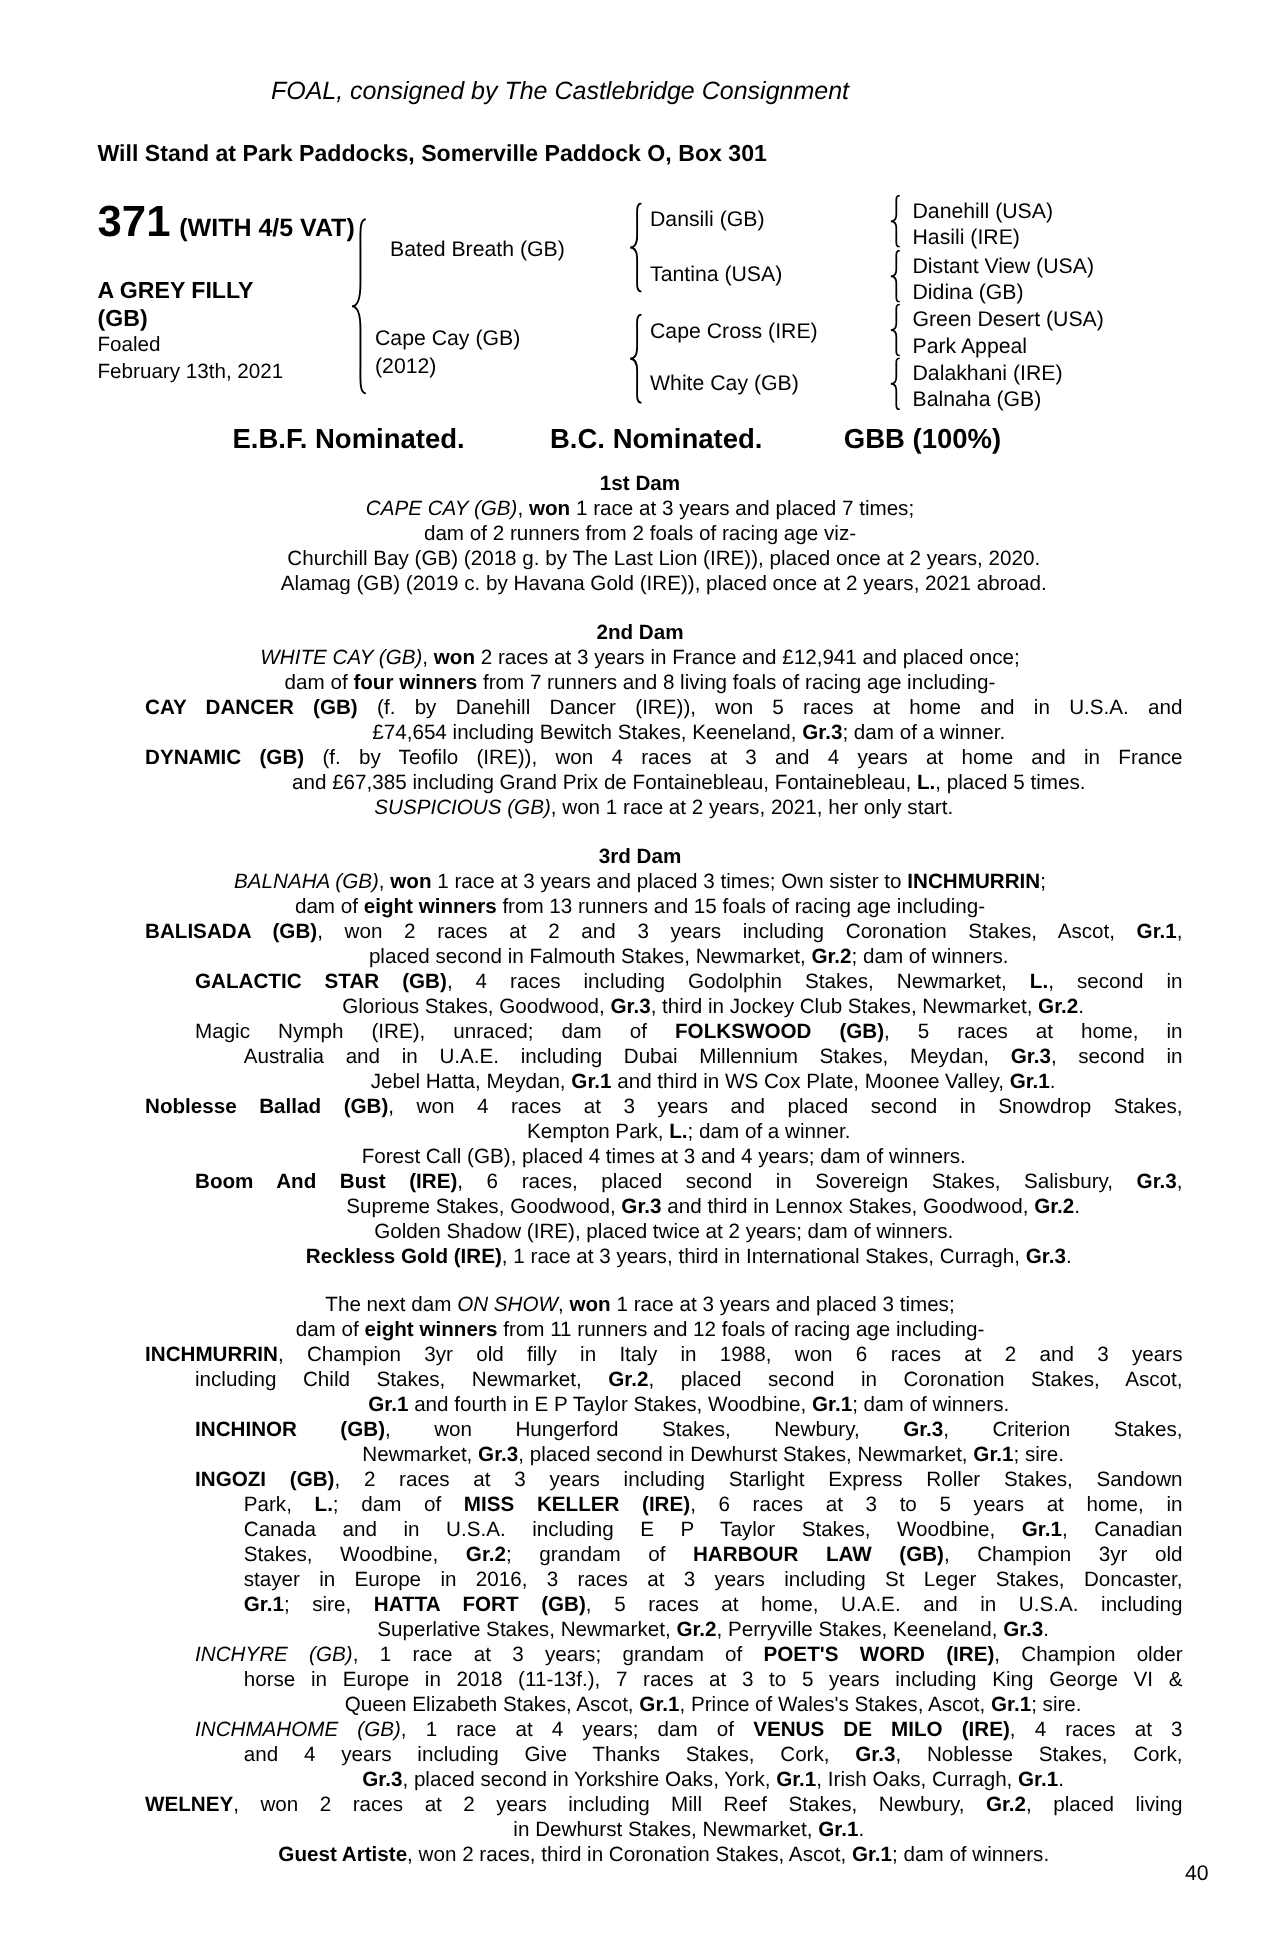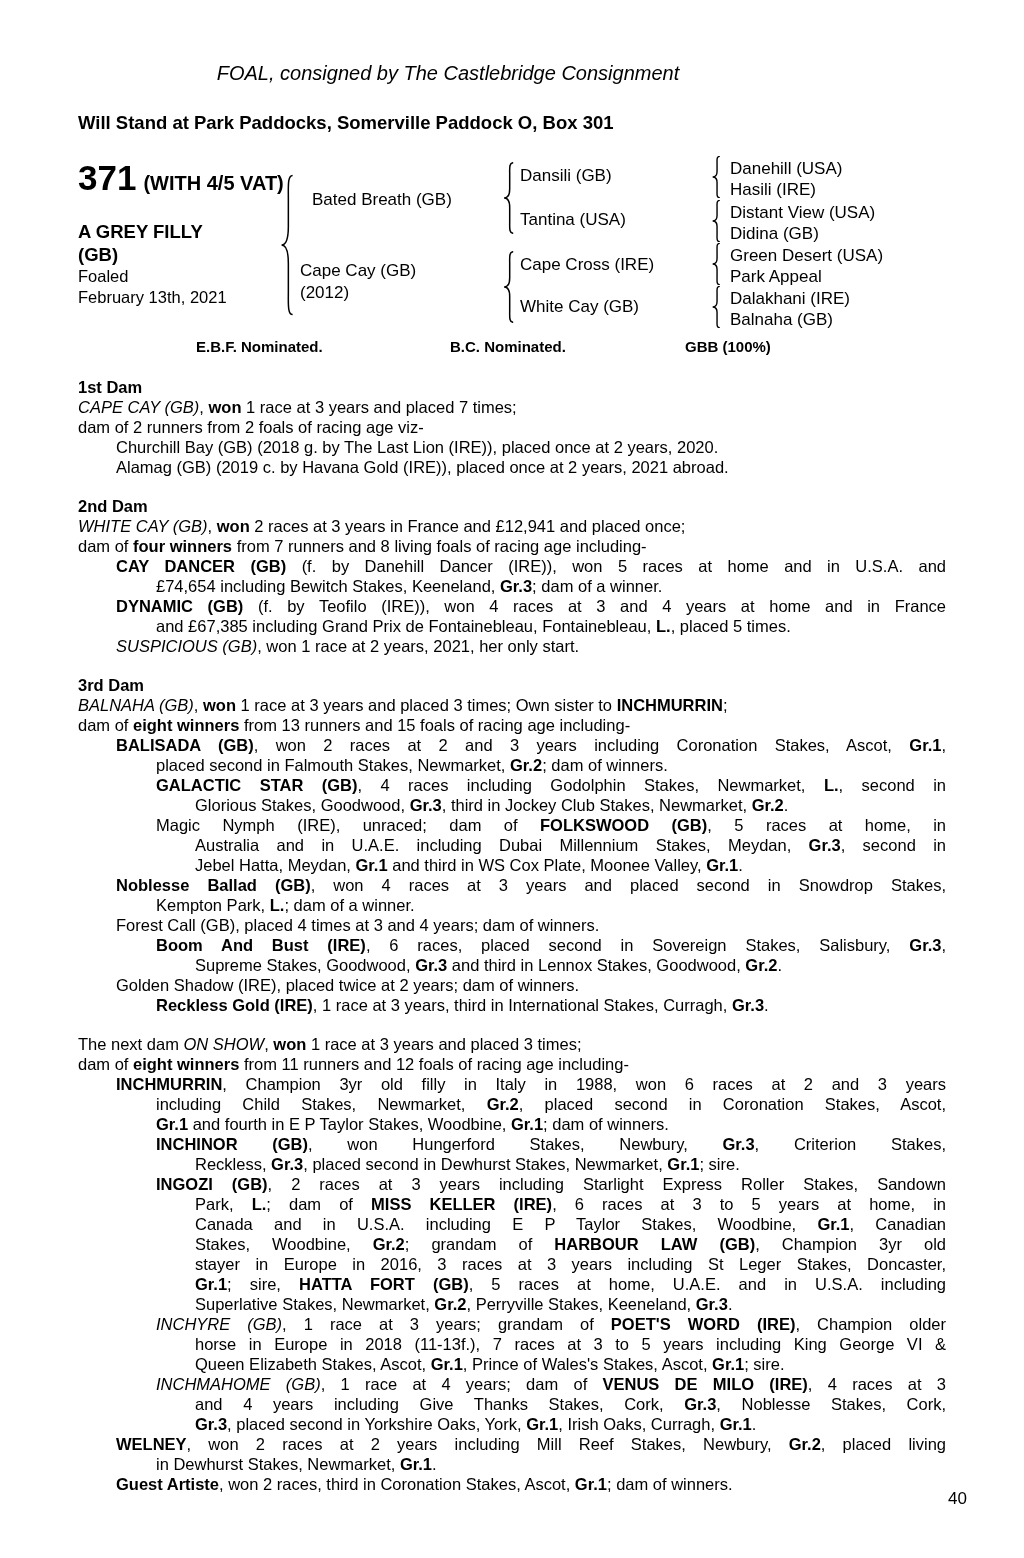--- a/index.html
+++ b/index.html
@@ -22,27 +22,27 @@
   .br-g3-1{left:633px;top:50px;}
   .br-g3-2{left:633px;top:93px;}
   .br-g3-3{left:633px;top:136px;}
   .sire{position:absolute;left:234px;top:40px;}
   .damblk{position:absolute;left:222px;top:110px;line-height:22px;}
   .g2{position:absolute;left:442px;}
   .g2-0{top:16px}.g2-1{top:60px}.g2-2{top:105px}.g2-3{top:147px}
   .g3pair{position:absolute;left:652px;line-height:21px;}
   .g3-0{top:8px}.g3-1{top:52px}.g3-2{top:95px}.g3-3{top:138px}
   
-  .noms{position:absolute;top:338px;left:78px;width:868px;height:22px;font-weight:bold;font-size:15px;}
+  .noms{position:absolute;top:338px;left:68px;width:868px;height:22px;font-weight:bold;font-size:22px;}
   .nom0{position:absolute;left:118px;}
   .nom1{position:absolute;left:372px;}
   .nom2{position:absolute;left:607px;}
   
   .cat{position:absolute;top:377px;left:78px;width:868px;font-size:16.5px;line-height:20px;}
-  .line{min-height:20px;white-space:nowrap;}
+  .line{min-height:20px;white-space:nowrap;text-align:center;}
   .line.just{white-space:normal;text-align:justify;text-align-last:justify;}
   .ind1{padding-left:38px;}
   .ind2{padding-left:78px;}
   .ind3{padding-left:117px;}
   .gap1{margin-top:19px;}
   .bd{font-weight:bold;}
   .it{font-style:italic;}
   .pageno{position:absolute;top:1489px;left:948px;font-size:17px;}
 </style>
 </head>
@@ -152,21 +152,21 @@
       <div class="line ind2 just"><span class="bd">Boom And Bust (IRE)</span><span>, 6 races, placed second in Sovereign Stakes, Salisbury, </span><span class="bd">Gr.3</span><span>,</span></div>
       <div class="line ind3"><span>Supreme Stakes, Goodwood, </span><span class="bd">Gr.3</span><span> and third in Lennox Stakes, Goodwood, </span><span class="bd">Gr.2</span><span>.</span></div>
       <div class="line ind1"><span>Golden Shadow (IRE), placed twice at 2 years; dam of winners.</span></div>
       <div class="line ind2"><span class="bd">Reckless Gold (IRE)</span><span>, 1 race at 3 years, third in International Stakes, Curragh, </span><span class="bd">Gr.3</span><span>.</span></div>
       <div class="line gap1"><span>The next dam </span><span class="it">ON SHOW</span><span>, </span><span class="bd">won</span><span> 1 race at 3 years and placed 3 times;</span></div>
       <div class="line"><span>dam of </span><span class="bd">eight winners</span><span> from 11 runners and 12 foals of racing age including-</span></div>
       <div class="line ind1 just"><span class="bd">INCHMURRIN</span><span>, Champion 3yr old filly in Italy in 1988, won 6 races at 2 and 3 years</span></div>
       <div class="line ind2 just"><span>including Child Stakes, Newmarket, </span><span class="bd">Gr.2</span><span>, placed second in Coronation Stakes, Ascot,</span></div>
       <div class="line ind2"><span class="bd">Gr.1</span><span> and fourth in E P Taylor Stakes, Woodbine, </span><span class="bd">Gr.1</span><span>; dam of winners.</span></div>
       <div class="line ind2 just"><span class="bd">INCHINOR (GB)</span><span>, won Hungerford Stakes, Newbury, </span><span class="bd">Gr.3</span><span>, Criterion Stakes,</span></div>
-      <div class="line ind3"><span>Reckless, </span><span class="bd">Gr.3</span><span>, placed second in Dewhurst Stakes, Newmarket, </span><span class="bd">Gr.1</span><span>; sire.</span></div>
+      <div class="line ind3"><span>Newmarket, </span><span class="bd">Gr.3</span><span>, placed second in Dewhurst Stakes, Newmarket, </span><span class="bd">Gr.1</span><span>; sire.</span></div>
       <div class="line ind2 just"><span class="bd">INGOZI (GB)</span><span>, 2 races at 3 years including Starlight Express Roller Stakes, Sandown</span></div>
       <div class="line ind3 just"><span>Park, </span><span class="bd">L.</span><span>; dam of </span><span class="bd">MISS KELLER (IRE)</span><span>, 6 races at 3 to 5 years at home, in</span></div>
       <div class="line ind3 just"><span>Canada and in U.S.A. including E P Taylor Stakes, Woodbine, </span><span class="bd">Gr.1</span><span>, Canadian</span></div>
       <div class="line ind3 just"><span>Stakes, Woodbine, </span><span class="bd">Gr.2</span><span>; grandam of </span><span class="bd">HARBOUR LAW (GB)</span><span>, Champion 3yr old</span></div>
       <div class="line ind3 just"><span>stayer in Europe in 2016, 3 races at 3 years including St Leger Stakes, Doncaster,</span></div>
       <div class="line ind3 just"><span class="bd">Gr.1</span><span>; sire, </span><span class="bd">HATTA FORT (GB)</span><span>, 5 races at home, U.A.E. and in U.S.A. including</span></div>
       <div class="line ind3"><span>Superlative Stakes, Newmarket, </span><span class="bd">Gr.2</span><span>, Perryville Stakes, Keeneland, </span><span class="bd">Gr.3</span><span>.</span></div>
       <div class="line ind2 just"><span class="it">INCHYRE (GB)</span><span>, 1 race at 3 years; grandam of </span><span class="bd">POET'S WORD (IRE)</span><span>, Champion older</span></div>
       <div class="line ind3 just"><span>horse in Europe in 2018 (11-13f.), 7 races at 3 to 5 years including King George VI &amp;</span></div>
       <div class="line ind3"><span>Queen Elizabeth Stakes, Ascot, </span><span class="bd">Gr.1</span><span>, Prince of Wales's Stakes, Ascot, </span><span class="bd">Gr.1</span><span>; sire.</span></div>

